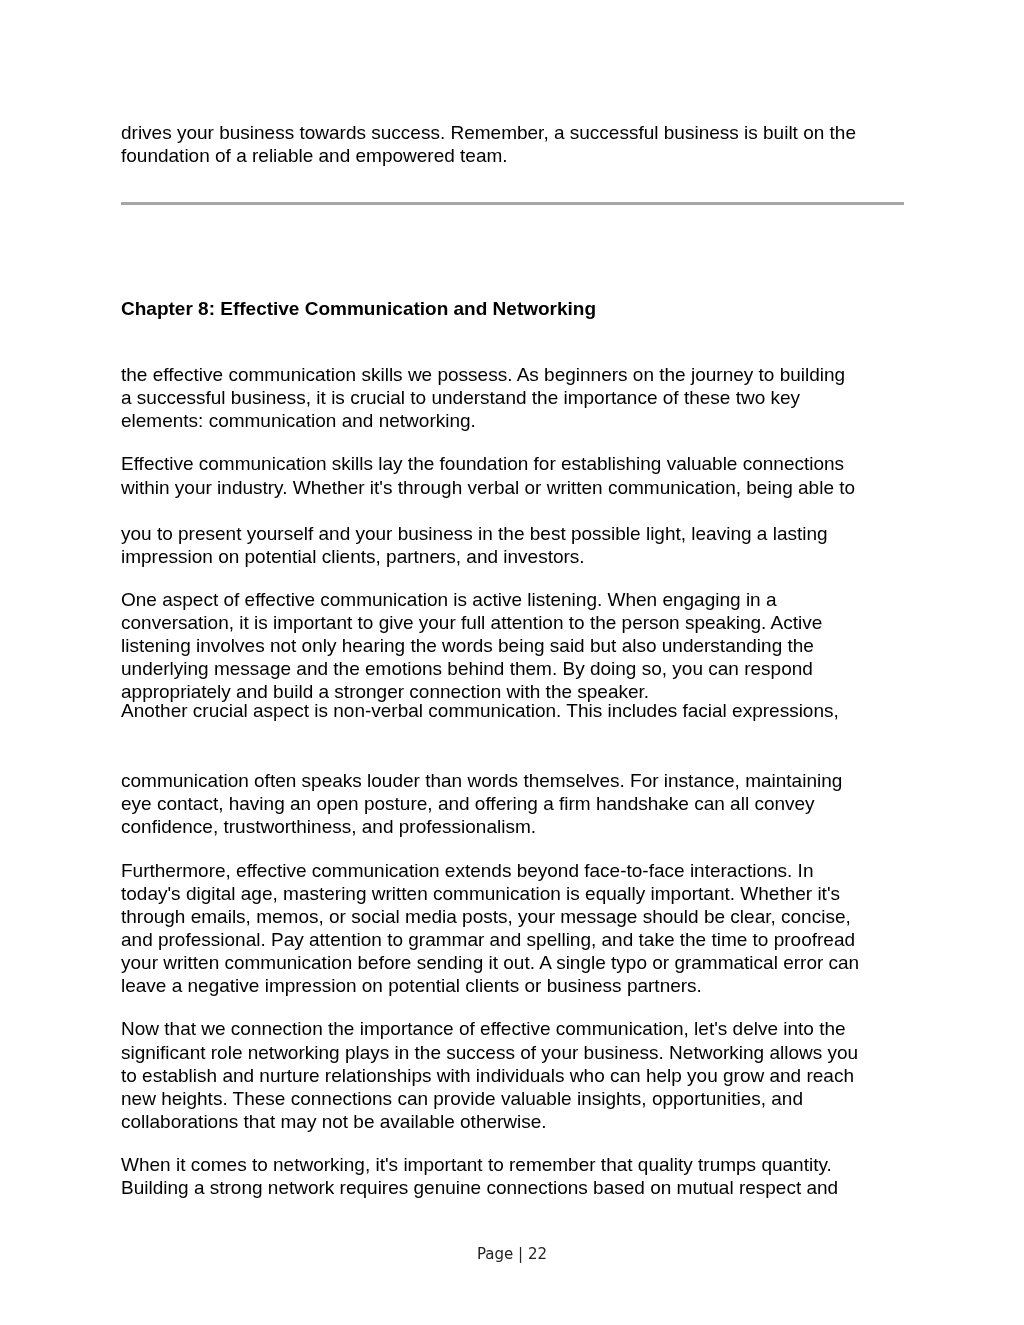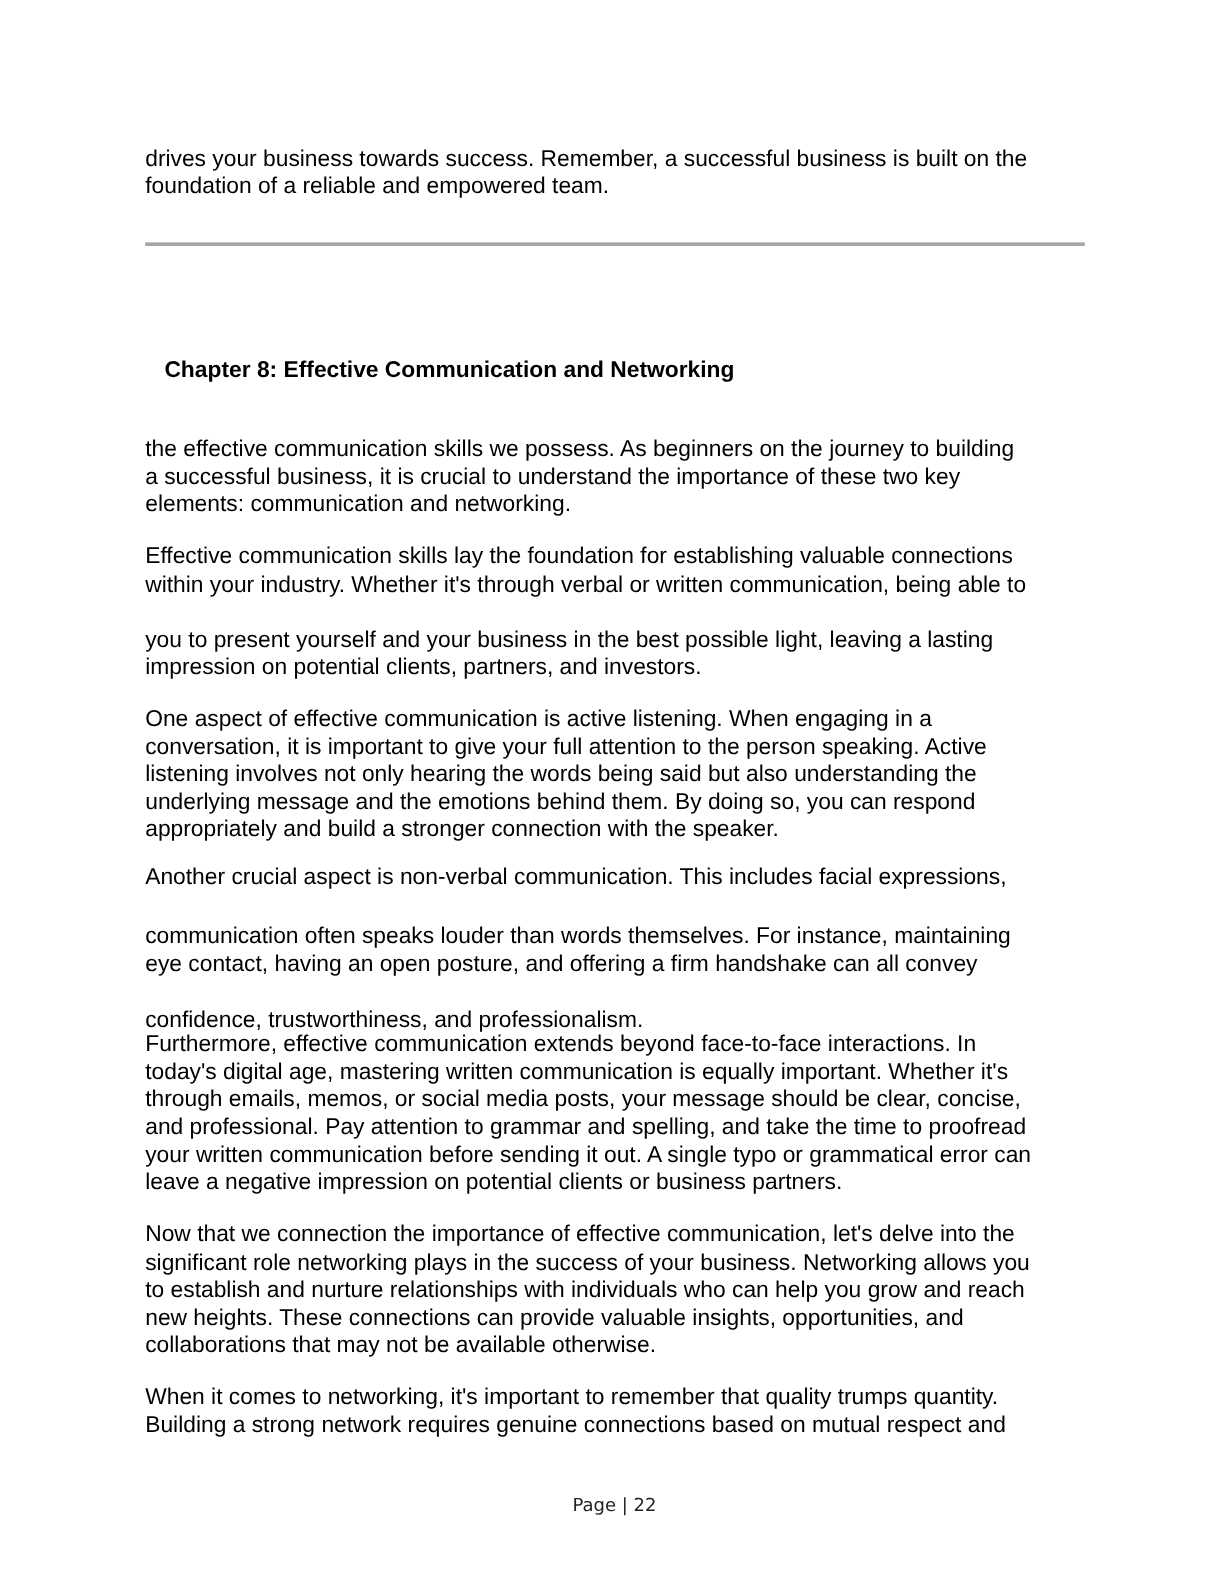--- a/index.html
+++ b/index.html
@@ -3,21 +3,21 @@
   <meta charset="utf-8">
   <style>
     html, body { margin: 0; padding: 0; background: #ffffff; }
     body { width: 1024px; height: 1325px; position: relative; overflow: hidden; }
     .page { position: absolute; left: 0; top: 0; width: 1024px; height: 1325px; background: #ffffff; }
     .line {
       position: absolute; left: 121px; white-space: nowrap;
       font-family: "Liberation Sans", sans-serif; font-size: 19px; color: #000000;
       line-height: 23px;
     }
-    .heading { font-weight: bold; margin-left: 16px; }
+    .heading { font-weight: bold; }
     .rule { position: absolute; left: 121px; top: 202px; width: 783px; height: 3px; background: #a6a6a6; }
     .footer {
       position: absolute; top: 1245px; left: 0; width: 1024px; text-align: center;
       font-family: "DejaVu Sans", sans-serif; font-size: 15px; color: #222222;
     }
   </style>
 </head>
 <body>
 
 <div class="page">
@@ -36,24 +36,24 @@
   <div class="line" style="top:476px">within your industry. Whether it's through verbal or written communication, being able to</div>
   <div class="line" style="top:522px">you to present yourself and your business in the best possible light, leaving a lasting</div>
   <div class="line" style="top:545px">impression on potential clients, partners, and investors.</div>
 
   <div class="line" style="top:588px">One aspect of effective communication is active listening. When engaging in a</div>
   <div class="line" style="top:611px">conversation, it is important to give your full attention to the person speaking. Active</div>
   <div class="line" style="top:634px">listening involves not only hearing the words being said but also understanding the</div>
   <div class="line" style="top:657px">underlying message and the emotions behind them. By doing so, you can respond</div>
   <div class="line" style="top:680px">appropriately and build a stronger connection with the speaker.</div>
 
-  <div class="line" style="top:720px">Another crucial aspect is non-verbal communication. This includes facial expressions,</div>
+  <div class="line" style="top:699px">Another crucial aspect is non-verbal communication. This includes facial expressions,</div>
   <div class="line" style="top:769px">communication often speaks louder than words themselves. For instance, maintaining</div>
   <div class="line" style="top:792px">eye contact, having an open posture, and offering a firm handshake can all convey</div>
-  <div class="line" style="top:839px">confidence, trustworthiness, and professionalism.</div>
+  <div class="line" style="top:815px">confidence, trustworthiness, and professionalism.</div>
 
   <div class="line" style="top:859px">Furthermore, effective communication extends beyond face-to-face interactions. In</div>
   <div class="line" style="top:882px">today's digital age, mastering written communication is equally important. Whether it's</div>
   <div class="line" style="top:905px">through emails, memos, or social media posts, your message should be clear, concise,</div>
   <div class="line" style="top:928px">and professional. Pay attention to grammar and spelling, and take the time to proofread</div>
   <div class="line" style="top:951px">your written communication before sending it out. A single typo or grammatical error can</div>
   <div class="line" style="top:974px">leave a negative impression on potential clients or business partners.</div>
 
   <div class="line" style="top:1017px">Now that we connection the importance of effective communication, let's delve into the</div>
   <div class="line" style="top:1041px">significant role networking plays in the success of your business. Networking allows you</div>

